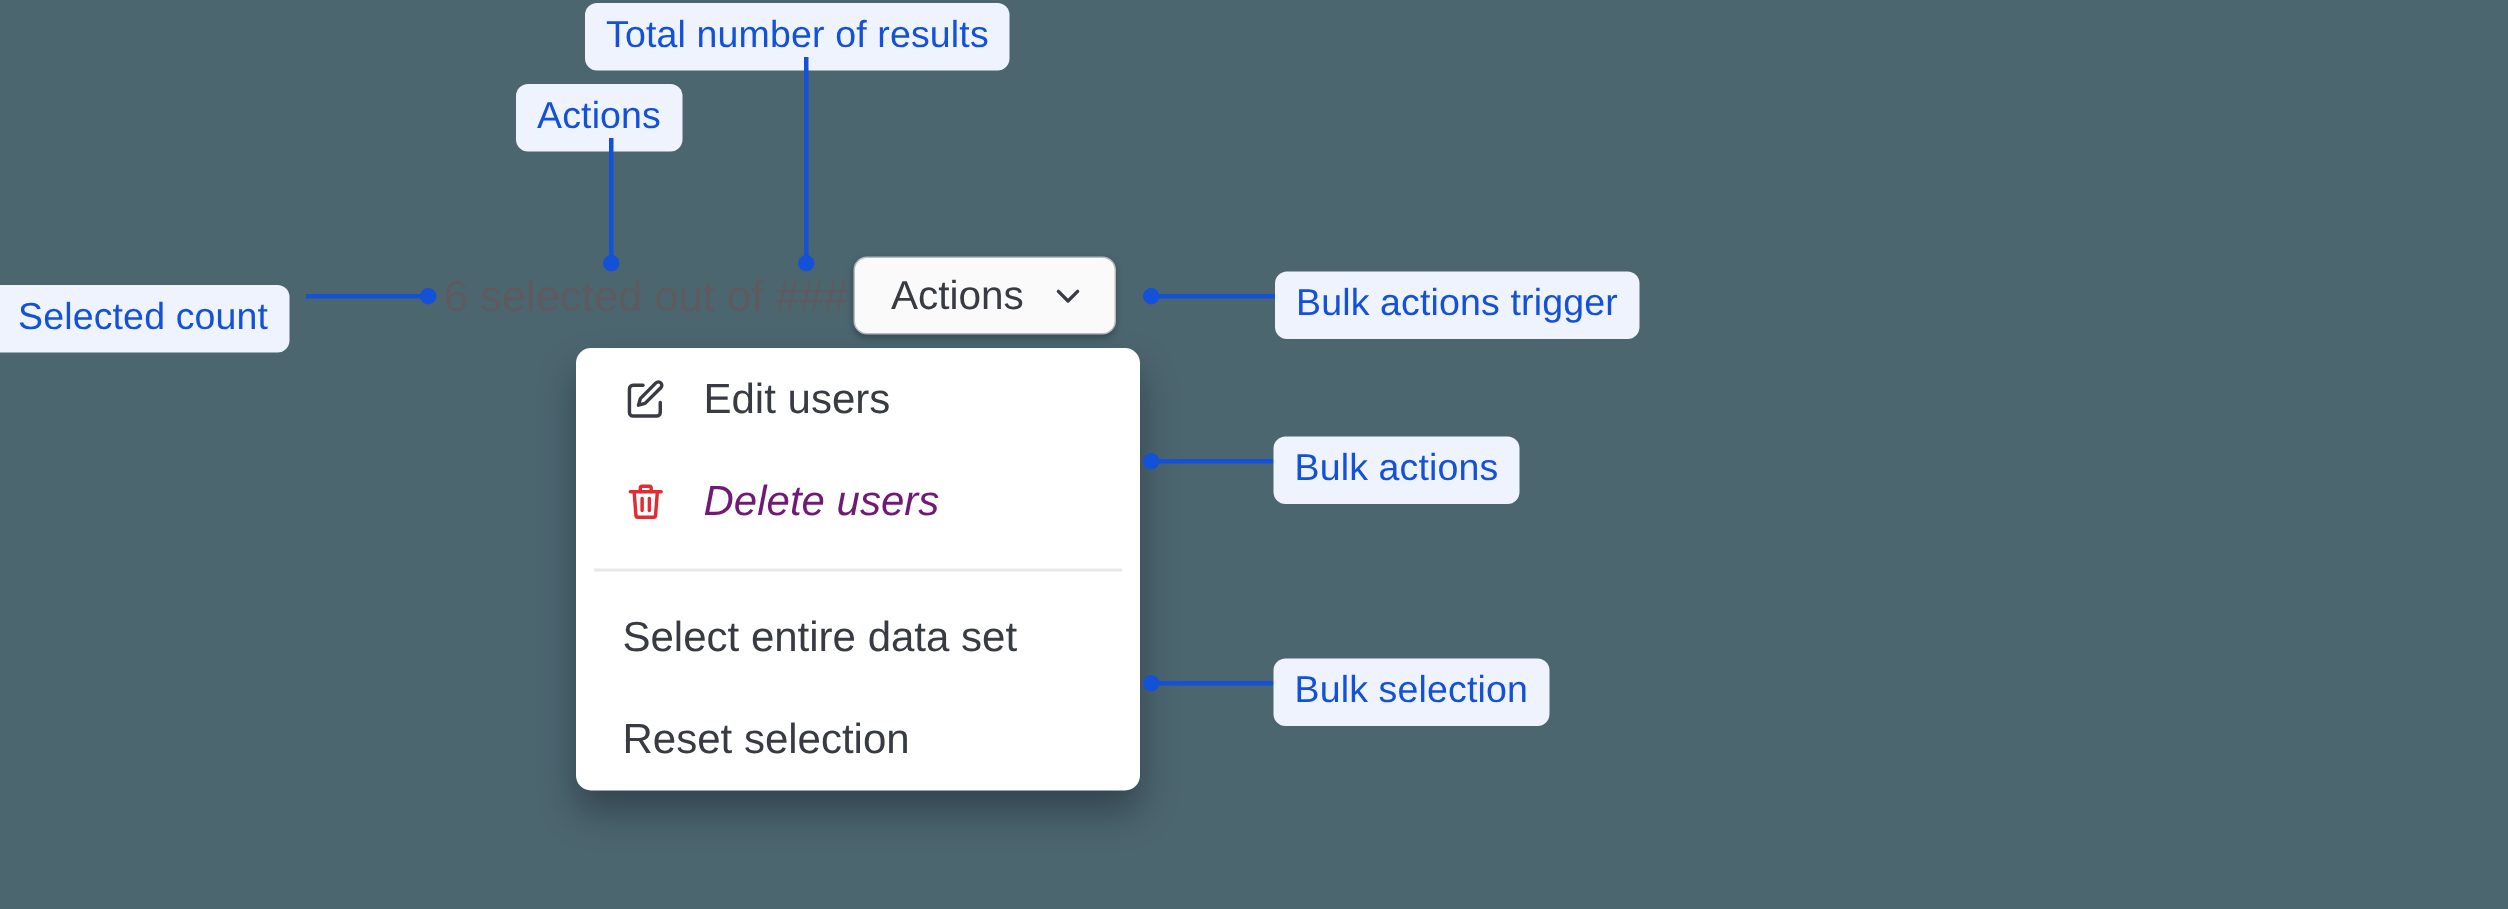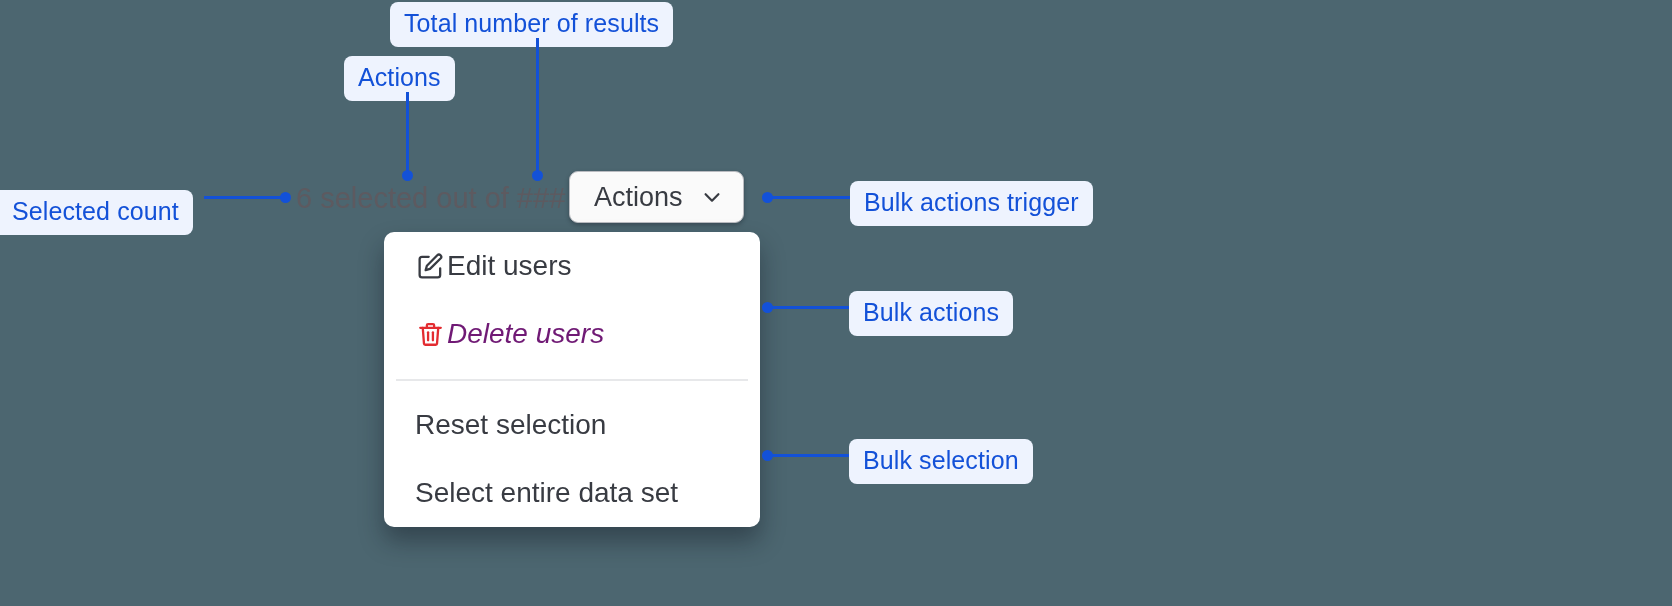--- a/index.html
+++ b/index.html
@@ -97,21 +97,21 @@
     position: absolute;
     background: #ffffff;
     border-radius: 10px;
     box-shadow: 0 14px 24px rgba(15,20,30,0.40);
     box-sizing: border-box;
     overflow: hidden;
   }
   .menu-item {
     display: flex;
     align-items: center;
-    gap: 2px;
+    gap: 24px;
     padding: 0 20px 0 31px;
     height: 68px;
     box-sizing: border-box;
     cursor: pointer;
     white-space: nowrap;
   }
   .menu-item .mi-label {
     font-size: 28px;
     line-height: 1;
     color: #383b42;
@@ -190,25 +190,25 @@
           <path d="M10 10.2v6.6"></path>
           <path d="M14 10.2v6.6"></path>
         </svg>
       </span>
       <span class="mi-label">Delete users</span>
     </div>
 
     <div class="menu-divider"></div>
 
     <div class="menu-item plain">
+      <span class="mi-label">Select entire data set</span>
+    </div>
+
+    <div class="menu-item plain">
       <span class="mi-label">Reset selection</span>
-    </div>
-
-    <div class="menu-item plain">
-      <span class="mi-label">Select entire data set</span>
     </div>
 
   </div>
 
   <div class="conn-h" style="left:766px; top:306px; width:90px;"></div>
   <div class="dot" style="left:762px; top:302px;"></div>
   <div class="callout" style="left:849px; top:291px;">Bulk actions</div>
 
   <div class="conn-h" style="left:766px; top:454px; width:90px;"></div>
   <div class="dot" style="left:762px; top:450px;"></div>

